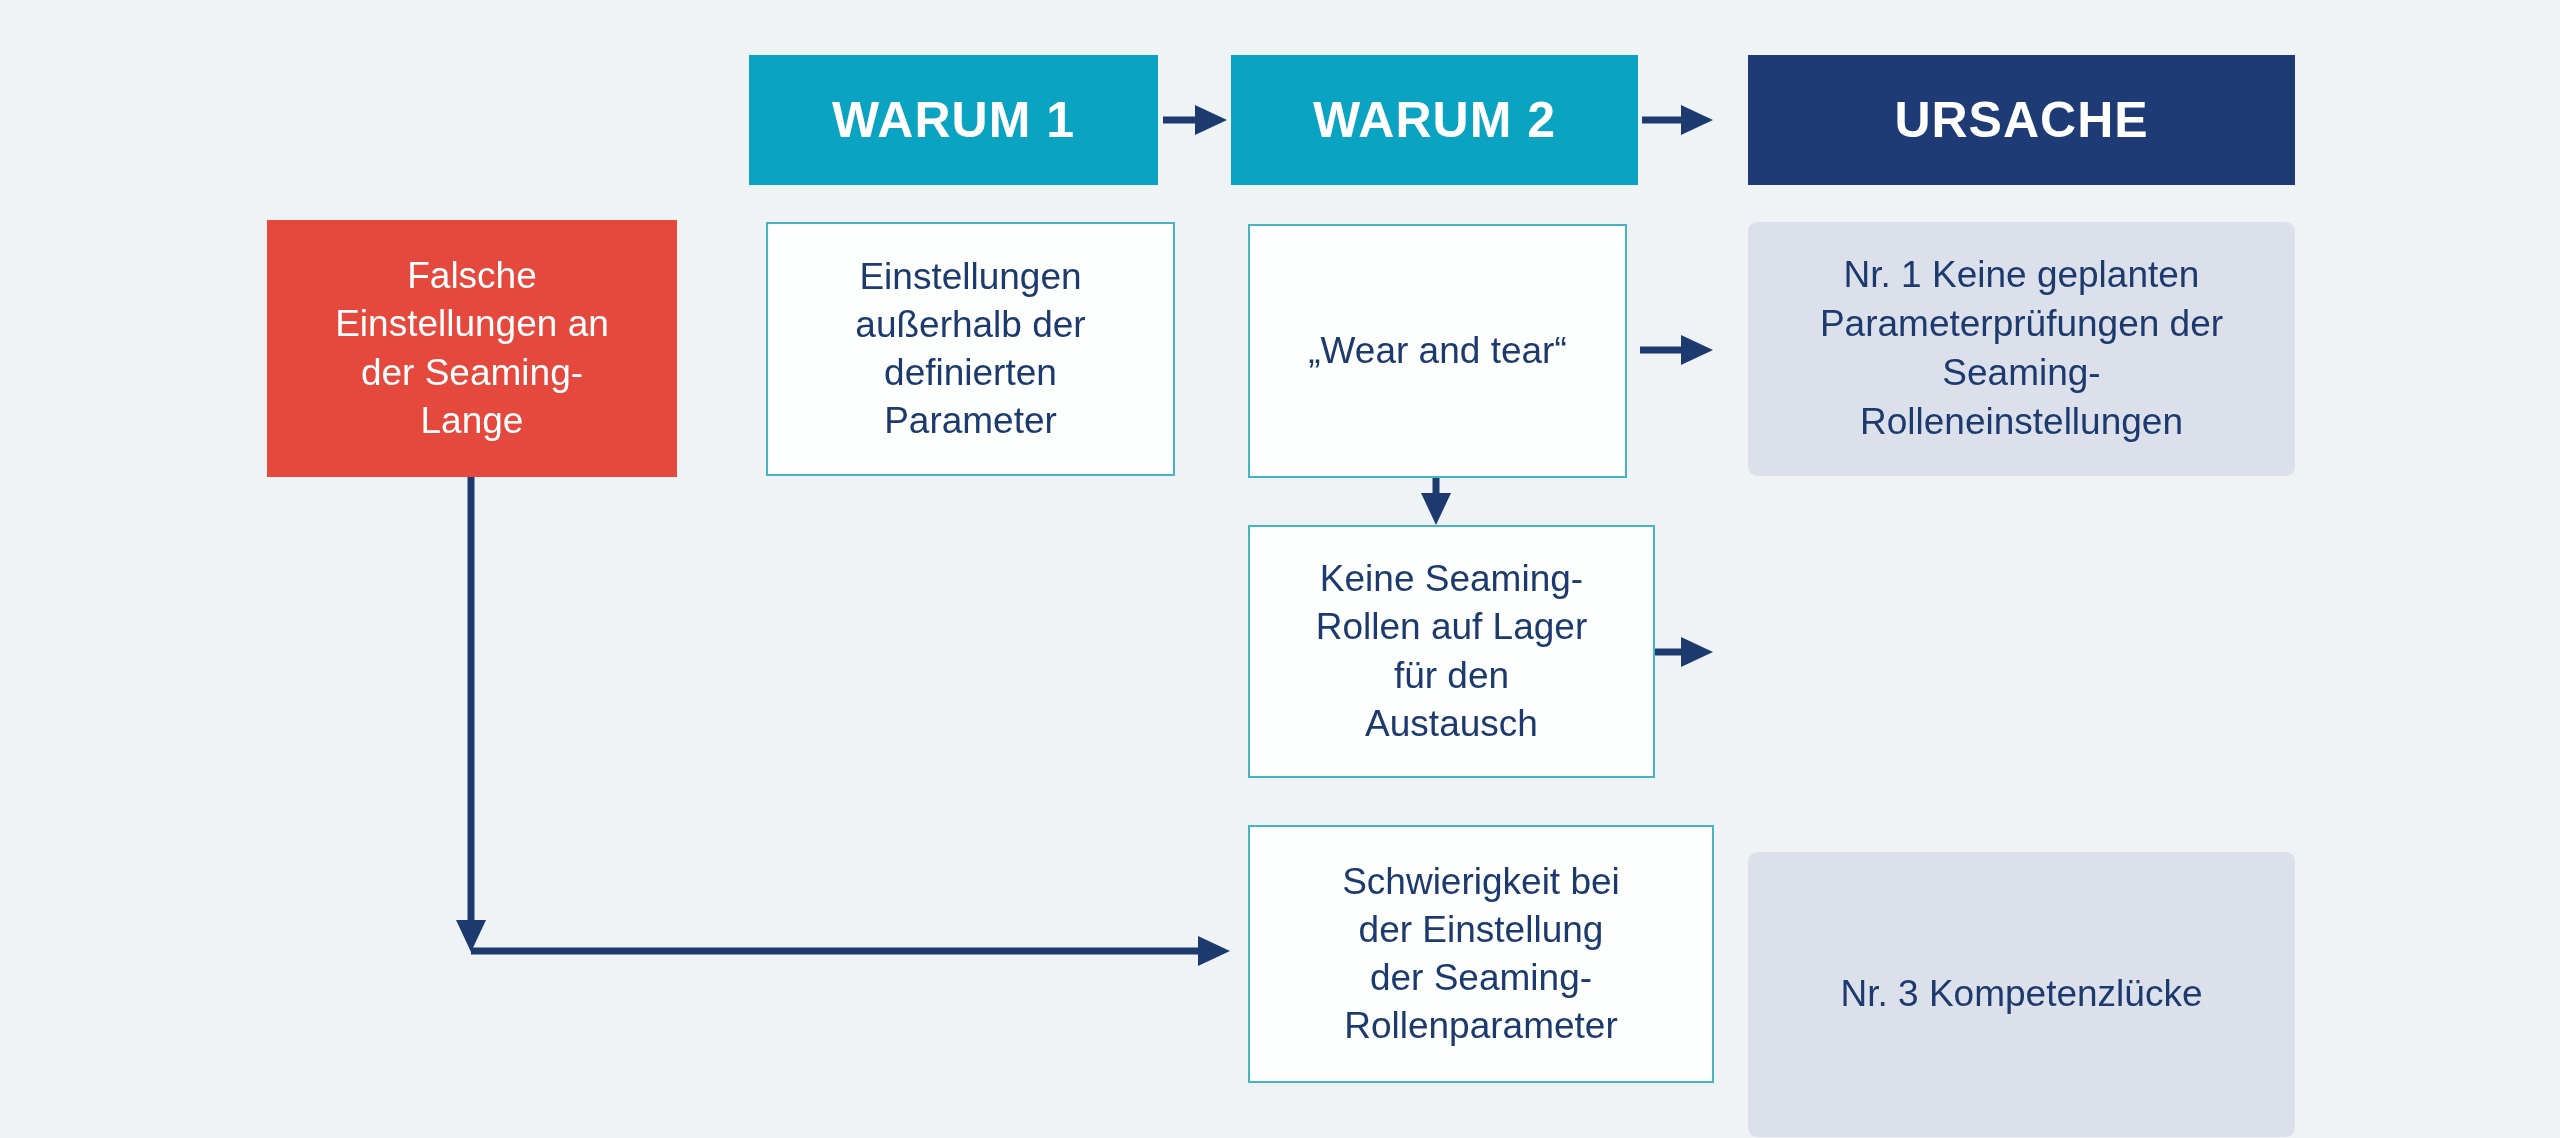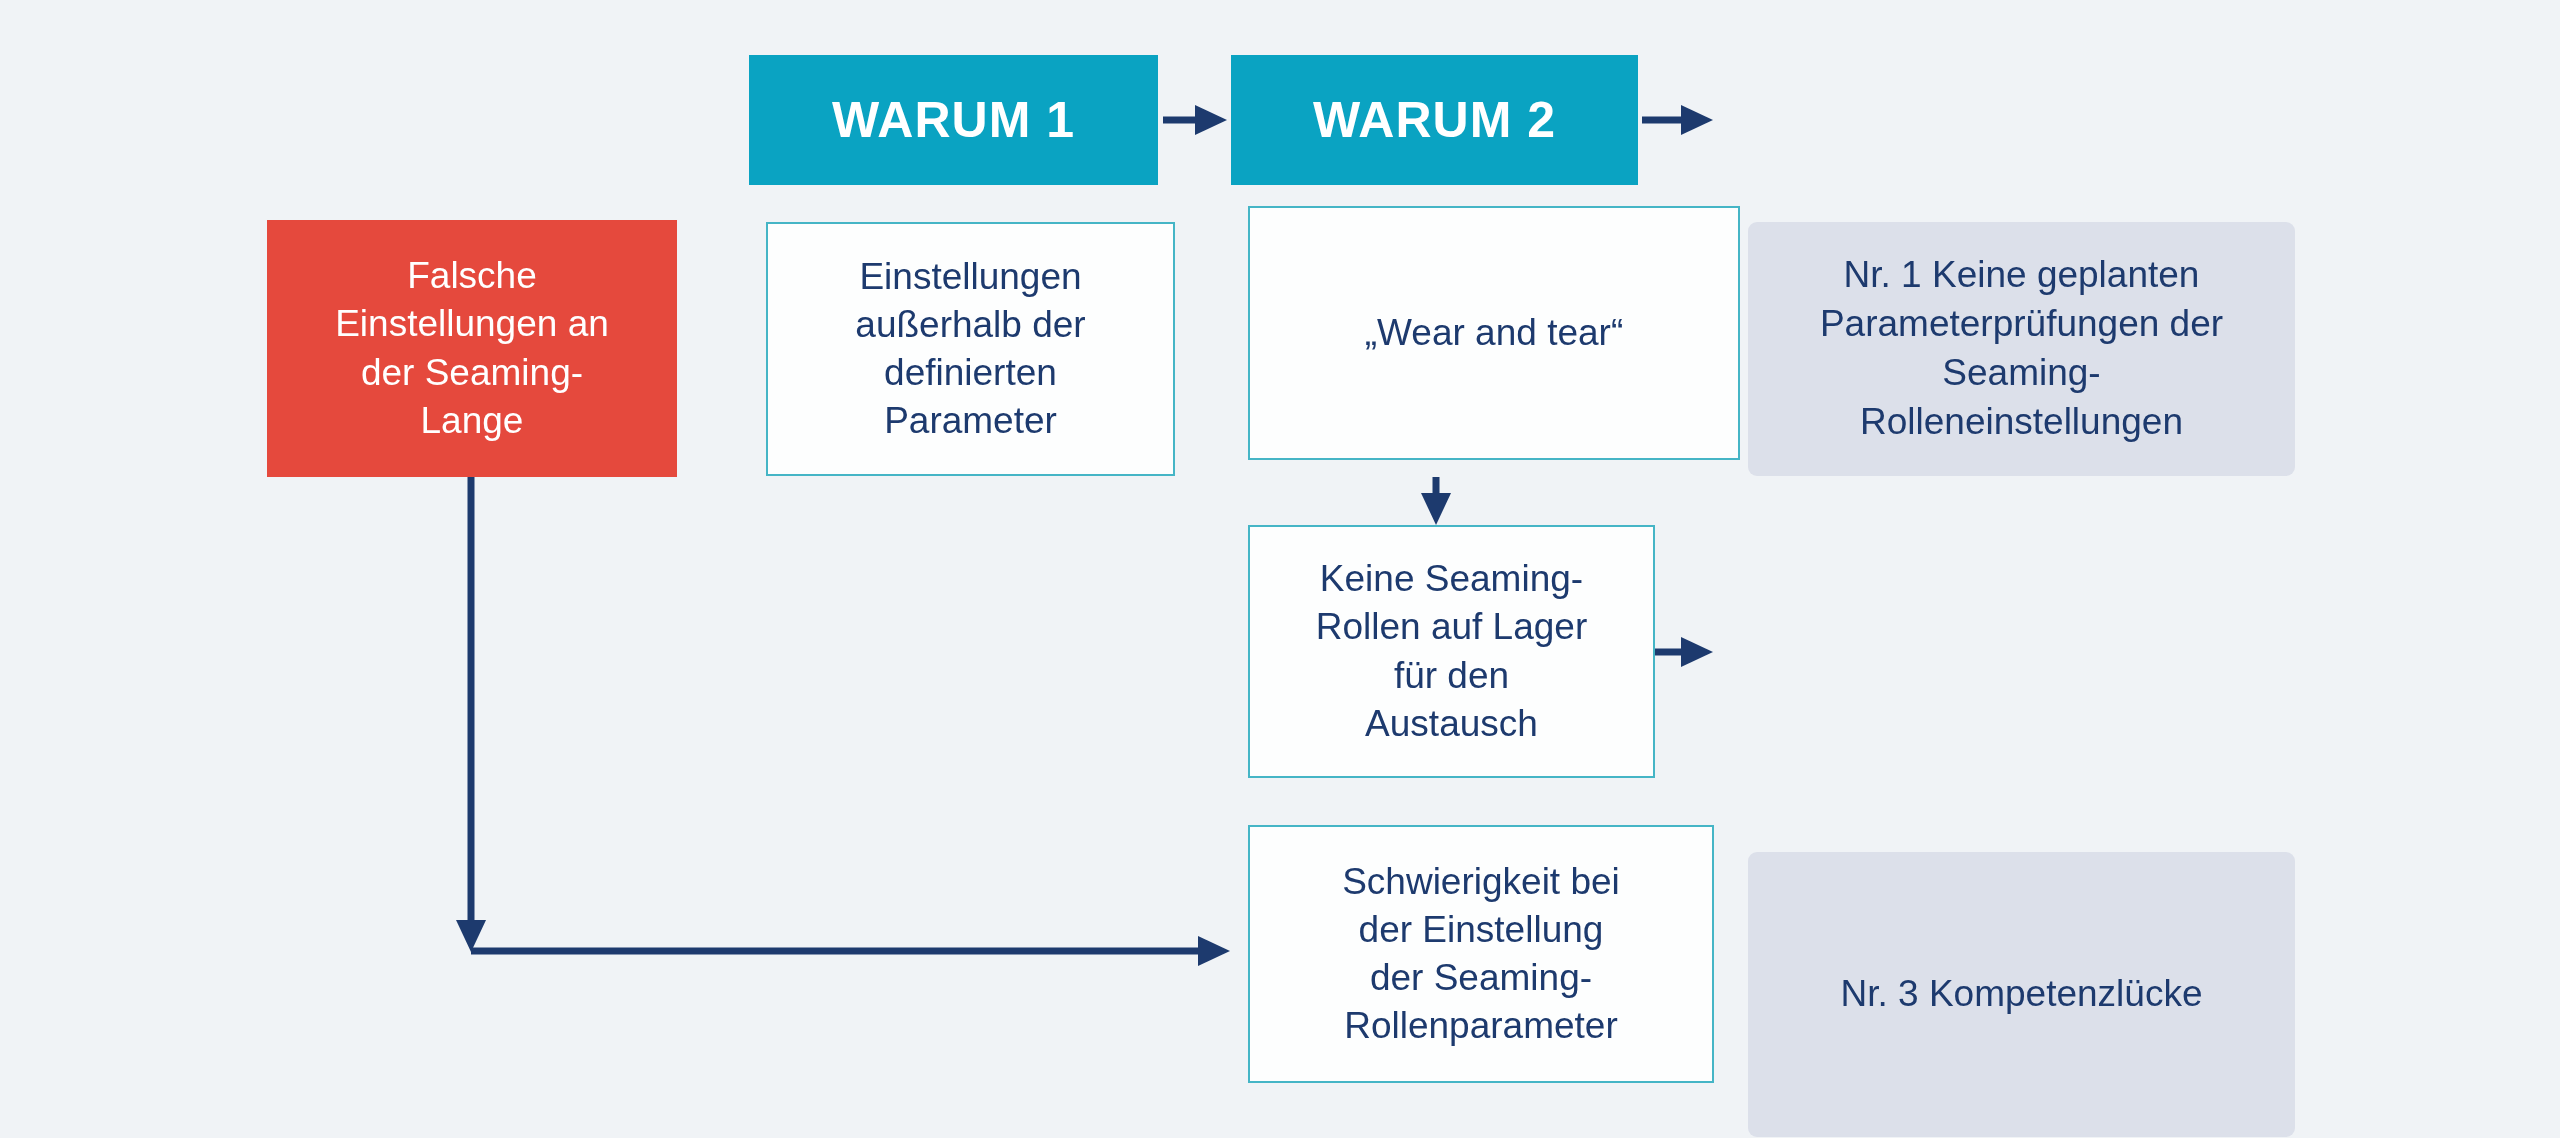--- a/index.html
+++ b/index.html
@@ -54,32 +54,33 @@
     <line x1="1640" y1="350" x2="1682" y2="350" marker-end="url(#ah)"></line>
     <line x1="1436" y1="477" x2="1436" y2="494" marker-end="url(#ah)"></line>
     <line x1="1640" y1="652" x2="1682" y2="652" marker-end="url(#ah)"></line>
     <line x1="471" y1="477" x2="471" y2="921" marker-end="url(#ah)"></line>
     <line x1="471" y1="951" x2="1199" y2="951" marker-end="url(#ah)"></line>
     <line x1="1640" y1="954" x2="1682" y2="954" marker-end="url(#ah)"></line>
   </svg>
 
   <div class="box header teal" style="left:749px;top:55px;width:409px;height:130px">WARUM 1</div>
   <div class="box header teal" style="left:1231px;top:55px;width:407px;height:130px">WARUM 2</div>
+  <div class="box header navy" style="left:1748px;top:55px;width:547px;height:130px">URSACHE</div>
 
   <div class="box problem" style="left:267px;top:220px;width:410px;height:257px">Falsche
 Einstellungen an
 der Seaming-
 Lange</div>
 
   <div class="box why" style="left:749px;top:222px;width:409px;height:254px">Einstellungen
 außerhalb der
 definierten
 Parameter</div>
 
-  <div class="box why" style="left:1231px;top:206px;width:492px;height:254px">„Wear and tear“</div>
+  <div class="box why" style="left:1231px;top:224px;width:379px;height:254px">„Wear and tear“</div>
   <div class="box why" style="left:1231px;top:525px;width:407px;height:253px">Keine Seaming-
 Rollen auf Lager
 für den
 Austausch</div>
   <div class="box why" style="left:1231px;top:825px;width:466px;height:258px">Schwierigkeit bei
 der Einstellung
 der Seaming-
 Rollenparameter</div>
 
   <div class="box cause" style="left:1748px;top:222px;width:547px;height:254px">Nr. 1 Keine geplanten

